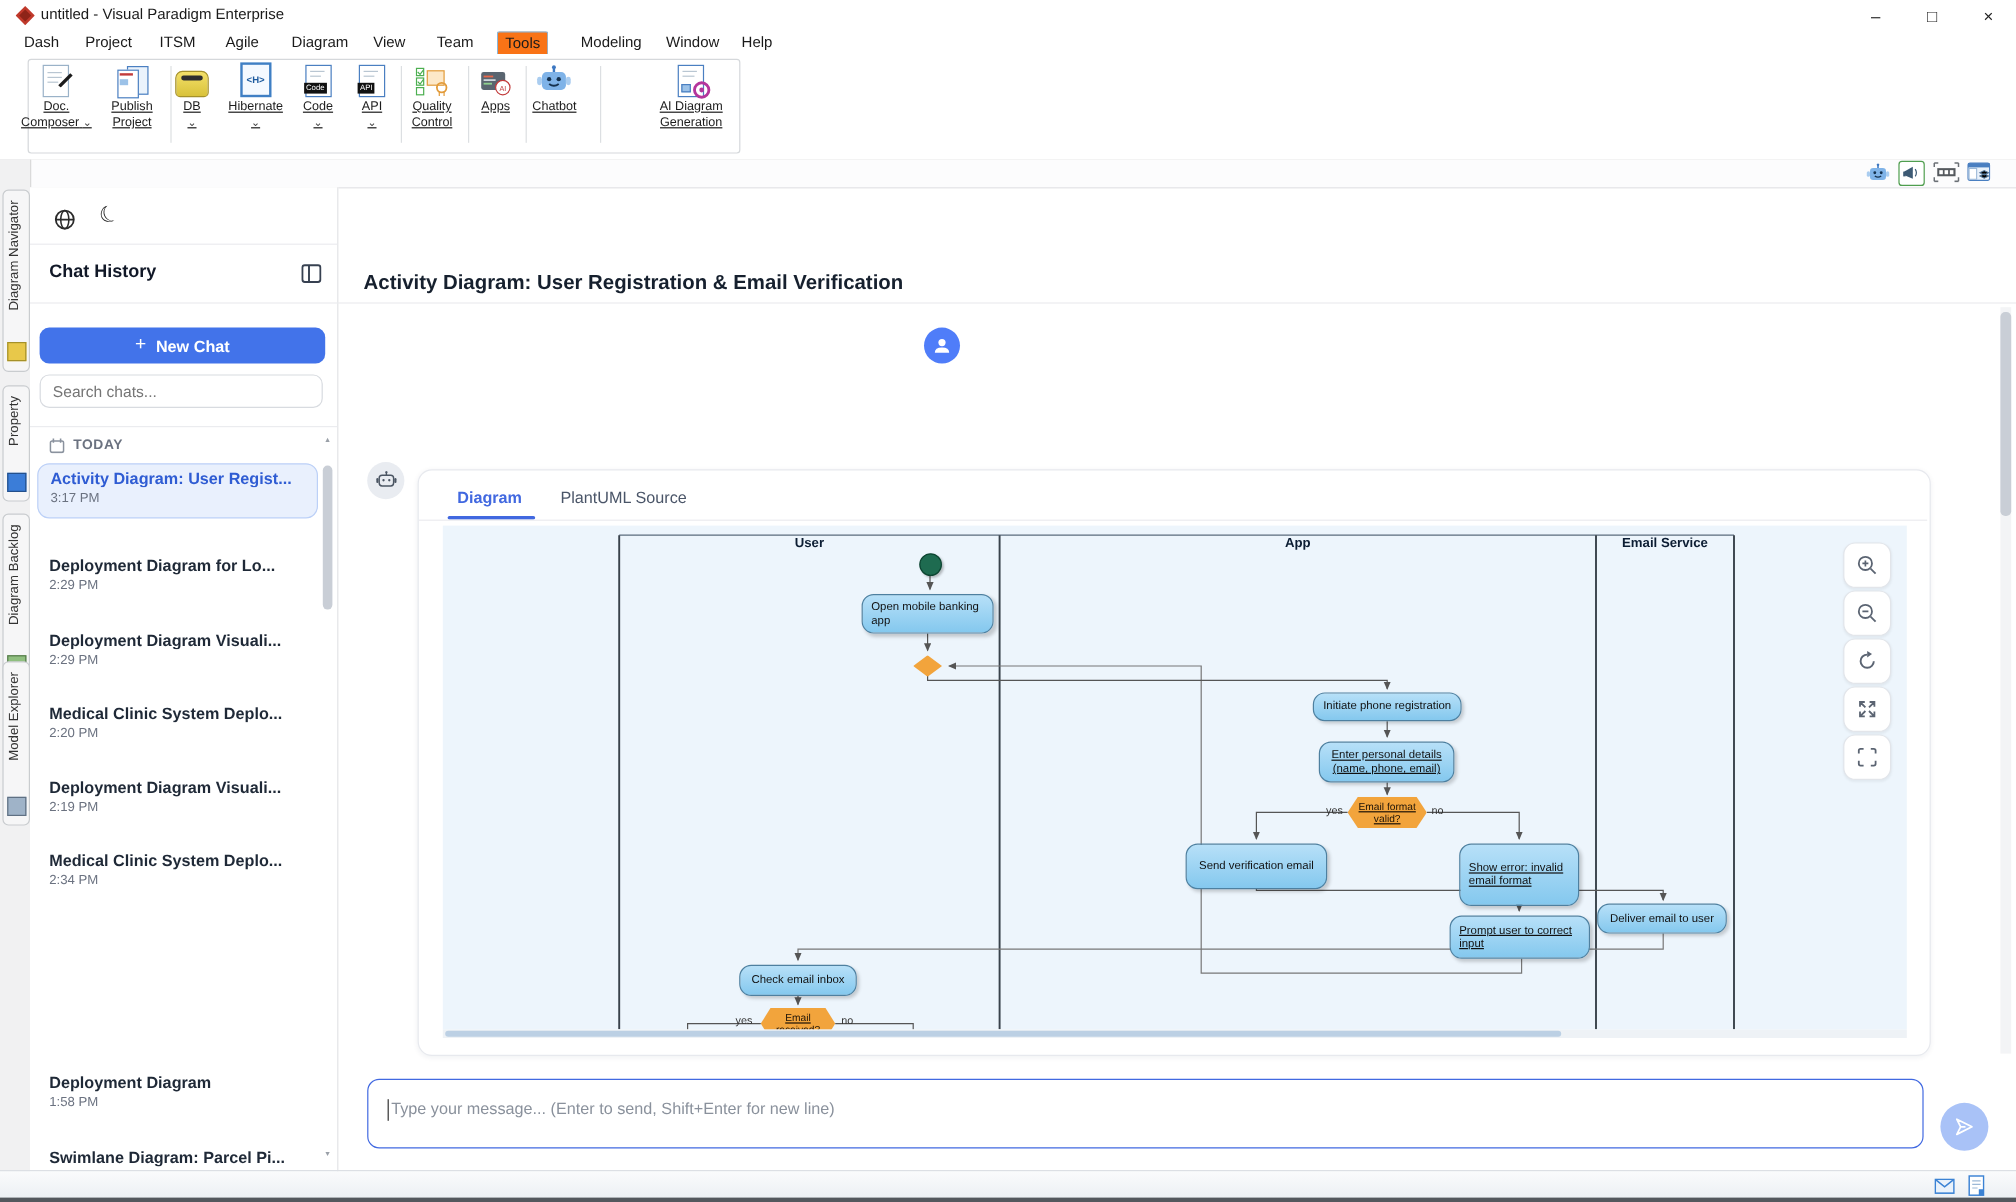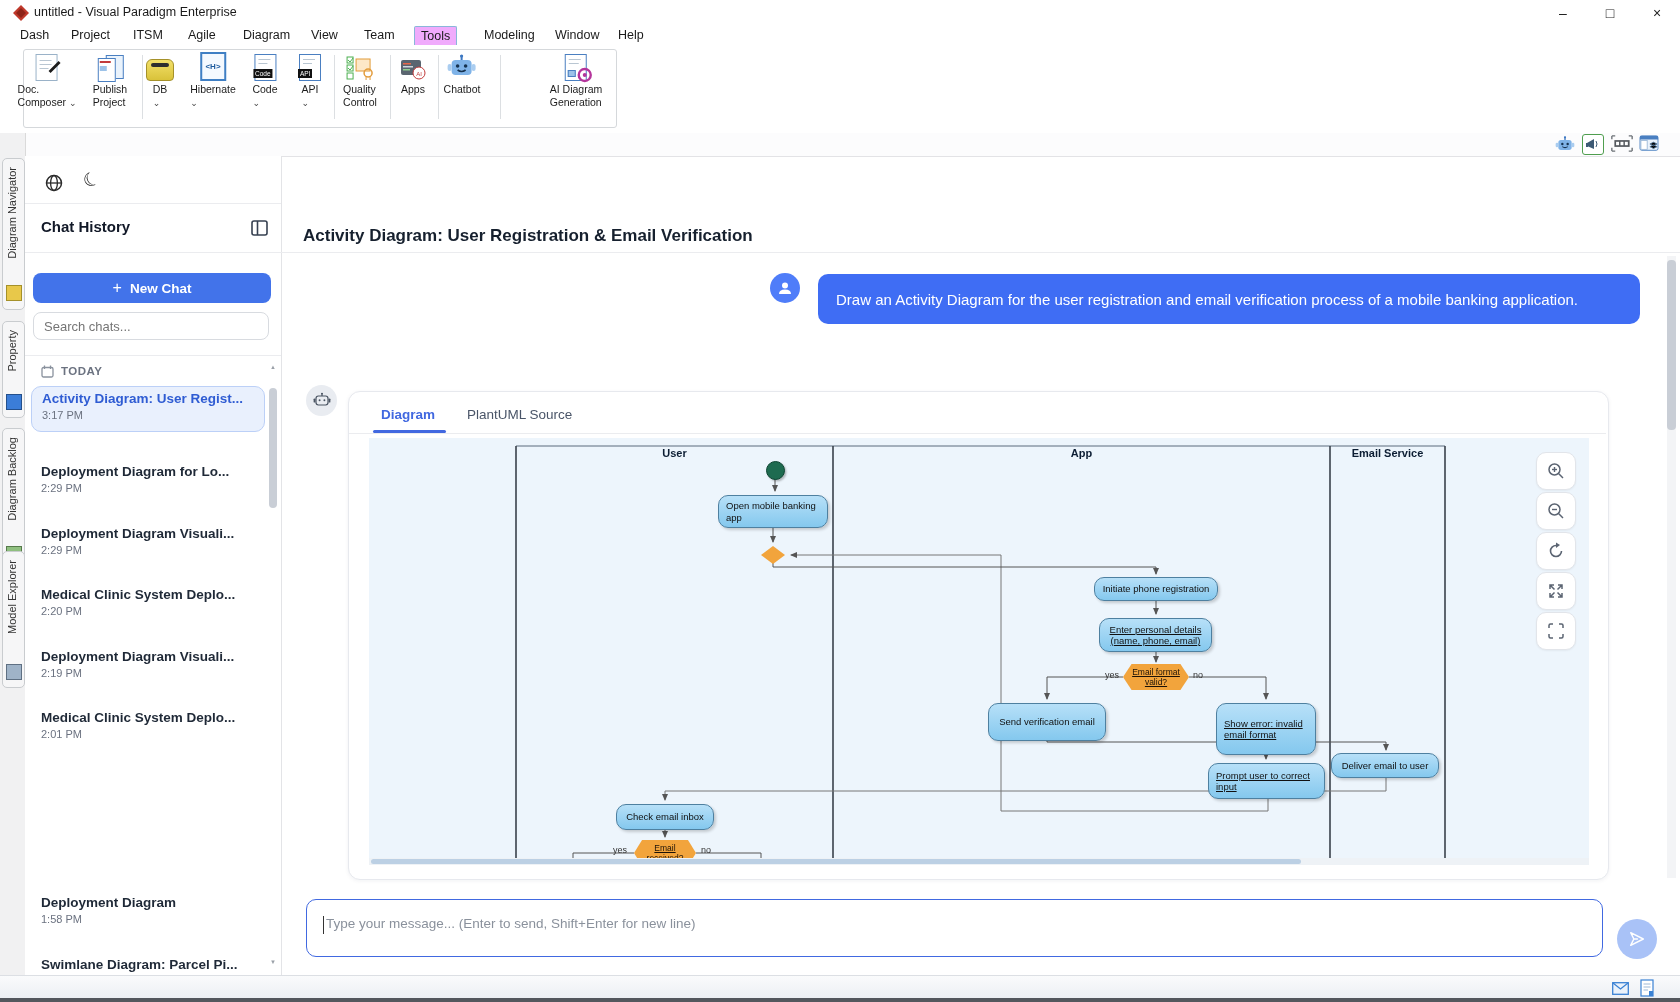--- a/index.html
+++ b/index.html
@@ -5,27 +5,27 @@
   html,body{margin:0;padding:0;}
   body{font-family:"Liberation Sans","DejaVu Sans",sans-serif;background:#fff;width:1680px;height:1002px;overflow:hidden;}
   #app{position:relative;width:1680px;height:1002px;background:#fff;overflow:hidden;}
   .abs{position:absolute;}
   
   #titlebar{left:0;top:0;width:1532px;height:26px;background:#ffffff;}
   #title-text{left:34px;top:5px;font-size:12.5px;color:#1a1a1a;}
   .winbtn{top:0;width:46px;height:26px;display:flex;align-items:center;justify-content:center;font-size:14px;color:#222;cursor:default;}
   #menubar{left:0;top:26px;width:1680px;height:19px;}
   .menu-item{top:0;height:18px;padding:2px 6px;font-size:12.5px;color:#1a1a1a;white-space:nowrap;}
-  .menu-item.active{background:#f0abfc;border:1px solid #8ab6d9;border-bottom:none;border-radius:2px 2px 0 0;}
+  .menu-item.active{background:#f97316;border:1px solid #8ab6d9;border-bottom:none;border-radius:2px 2px 0 0;}
   #ribbon{left:0;top:45px;width:1680px;height:88px;background:#fff;border-bottom:1px solid #d2d2d2;}
   #ribbon-box{left:23px;top:4px;width:592px;height:77px;border:1px solid #d5d8db;border-radius:3px;background:#fff;}
   .rib-sep{top:10px;width:1px;height:64px;background:#dcdfe2;}
   .rib-btn{top:8px;transform:translateX(-50%);display:flex;flex-direction:column;align-items:center;width:max-content;}
   .rib-icon{height:28px;display:flex;align-items:flex-end;justify-content:center;margin-bottom:2px;}
-  .rib-label{font-size:10.5px;color:#1c1c1c;line-height:13px;white-space:nowrap;}
+  .rib-label{font-size:10.5px;color:#1c1c1c;text-align:center;line-height:13px;white-space:nowrap;text-decoration:underline;}
   .rib-caret{font-size:9px;color:#444;}
   
   .page-ic{width:20px;height:25px;background:#fff;border:1px solid #9ab2c8;position:relative;}
   .page-ic .ln{position:absolute;left:3px;height:1px;background:#b9c6d2;}
   .badge{position:absolute;left:-2px;bottom:2px;background:#111;color:#fff;font-size:6.5px;padding:1px 2px;line-height:7px;}
   
   #iconrow{left:25px;top:133px;width:1655px;height:23px;background:#fcfcfd;border-bottom:1px solid #e3e3e6;}
   
   #sidestrip{left:0;top:133px;width:25px;height:869px;background:#f1f1f2;border-right:1px solid #dadada;}
   .side-tab{left:2px;width:21px;border:1px solid #c9cccf;border-radius:5px;background:#f6f6f7;}
@@ -335,21 +335,21 @@
     <div class="abs chat-item" style="top:427px">
       <div class="t">Medical Clinic System Deplo...</div>
         <div class="tm">2:20 PM</div>
     </div>
     <div class="abs chat-item" style="top:489px">
       <div class="t">Deployment Diagram Visuali...</div>
         <div class="tm">2:19 PM</div>
     </div>
     <div class="abs chat-item" style="top:550px">
       <div class="t">Medical Clinic System Deplo...</div>
-        <div class="tm">2:01 PM</div>
+        <div class="tm">2:34 PM</div>
     </div>
     <div class="abs chat-item" style="top:735px">
       <div class="t">Deployment Diagram</div>
         <div class="tm">1:58 PM</div>
     </div>
     <div class="abs chat-item" style="top:797px">
       <div class="t">Swimlane Diagram: Parcel Pi...</div>
     </div>
 
     <div class="abs" id="chat-scroll"></div>
@@ -357,23 +357,20 @@
   </div>
 
   <div class="abs" id="main-title" style="left:303px;top:226px">Activity Diagram: User Registration &amp; Email Verification</div>
   <div class="abs hdiv" style="left:281px;top:252px;width:1399px"></div>
 
   <div class="abs avatar" style="left:770px;top:273px;width:30px;height:30px;background:#4f7df9">
     <svg width="16" height="16" viewBox="0 0 16 16">
         <circle cx="8" cy="5.5" r="3" fill="#fff"></circle>
         <path d="M2 14 Q2 9.5 8 9.5 Q14 9.5 14 14 Z" fill="#fff"></path>
       </svg>
-  </div>
-  <div class="abs" id="user-bubble">
-    <span>Draw an Activity Diagram for the user registration and email verification process of a mobile banking application.</span>
   </div>
 
   <div class="abs avatar" style="left:306px;top:385px;width:31px;height:31px;background:#e9ecf1">
     <svg width="18" height="17" viewBox="0 0 30 27">
       <line x1="15" y1="1" x2="15" y2="6" stroke="#4b5563" stroke-width="2"></line>
         <circle cx="15" cy="2" r="1.6" fill="#4b5563"></circle>
       <rect x="5" y="6" width="20" height="15" rx="4" fill="none" stroke="#4b5563" stroke-width="2"></rect>
       <circle cx="11" cy="13" r="1.6" fill="#4b5563"></circle>
         <circle cx="19" cy="13" r="1.6" fill="#4b5563"></circle>
       <rect x="1" y="10" width="3" height="7" rx="1.5" fill="#4b5563"></rect>

